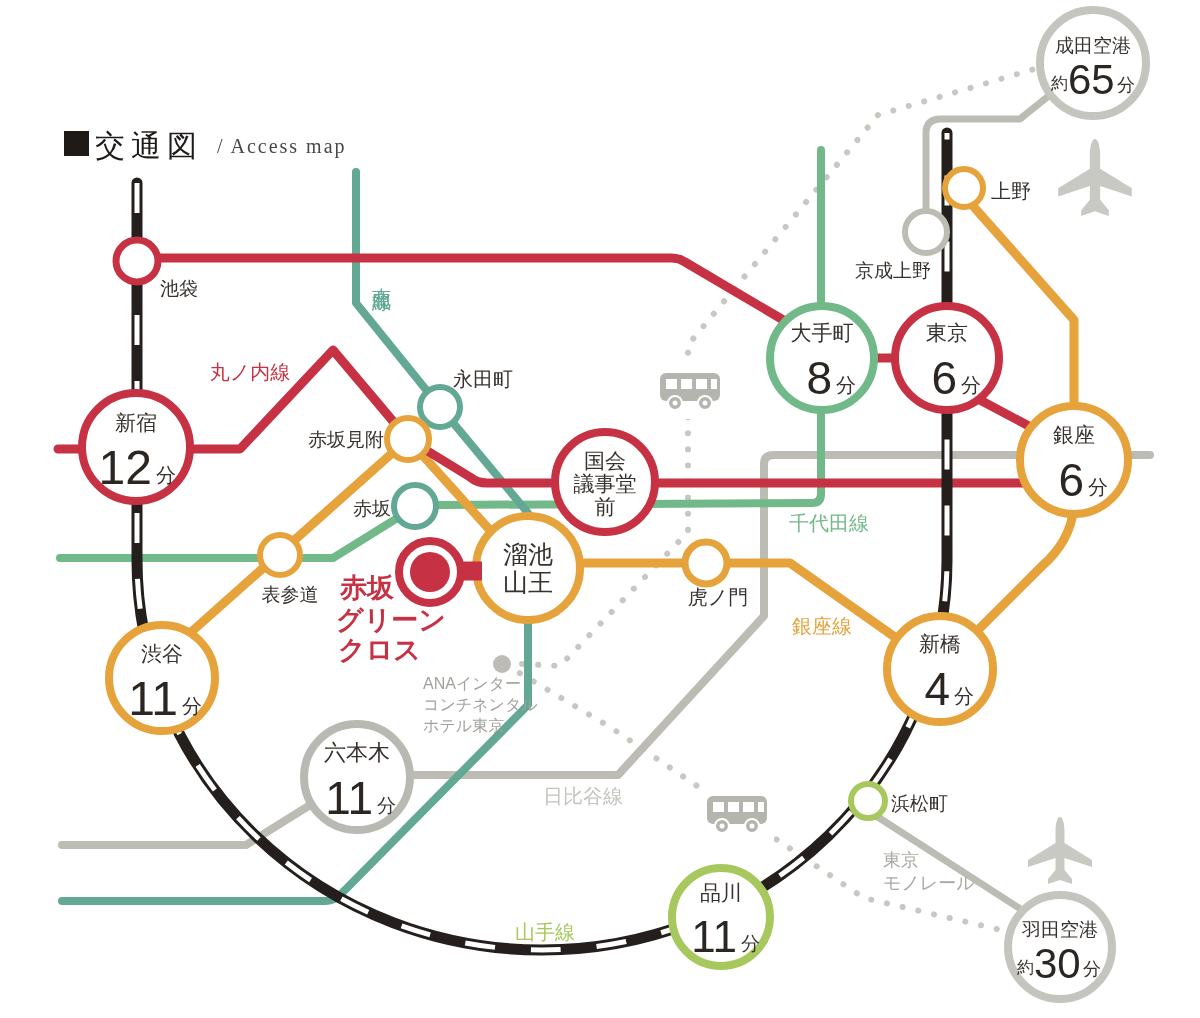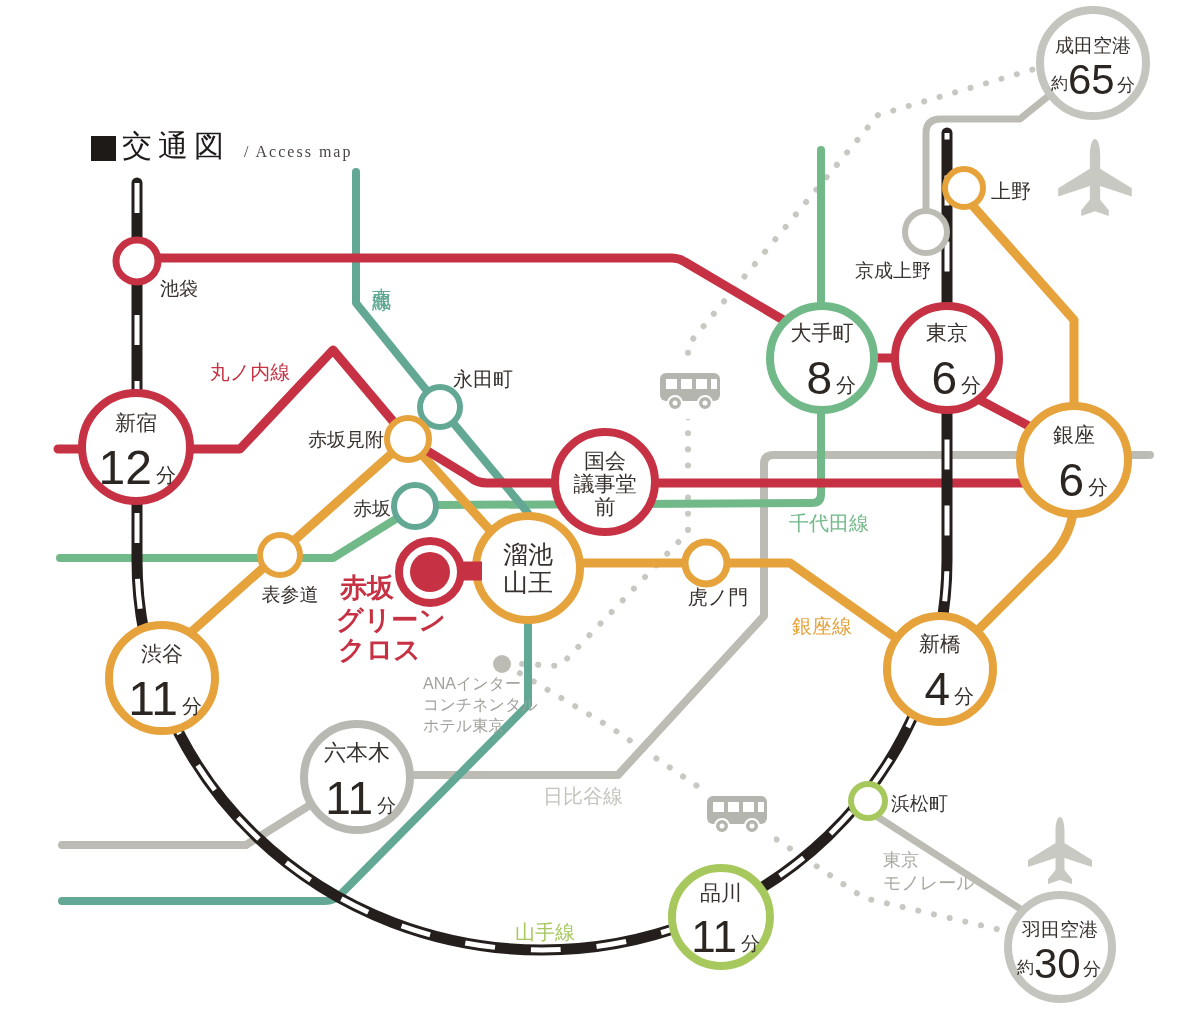--- a/index.html
+++ b/index.html
@@ -1,22 +1,22 @@
 <!DOCTYPE html>
 <html><head>
 <meta charset="utf-8">
 <style>
   html,body{margin:0;padding:0;background:#fff;}
   .stage{position:relative;width:1200px;height:1018px;background:#ffffff;overflow:hidden;
          font-family:"Liberation Sans","DejaVu Sans",sans-serif;}
-  .titlebar{position:absolute;left:64px;top:131px;display:flex;align-items:flex-end;gap:6px;
-            font-family:"Liberation Serif","DejaVu Serif",serif;color:#1d1a18;margin-left:27px;}
+  .titlebar{position:absolute;left:64px;top:131px;display:flex;align-items:flex-start;gap:6px;
+            font-family:"Liberation Serif","DejaVu Serif",serif;color:#1d1a18;}
   .titlebar .sq{width:25px;height:25px;background:#1d1a18;display:inline-block;}
   .titlebar .jp{font-size:30px;letter-spacing:6px;line-height:1;}
-  .titlebar .en{font-size:16px;color:#4a4644;letter-spacing:2px;margin-left:8px;margin-top:4px;}
+  .titlebar .en{font-size:20px;color:#4a4644;letter-spacing:2px;margin-left:8px;margin-top:4px;}
   svg text{font-family:"Liberation Sans","DejaVu Sans",sans-serif;}
   .st-name{fill:#38322e;}
   .st-num{fill:#2b2622;}
   .lbl{fill:#38322e;}
   .vert{writing-mode:vertical-rl;text-orientation:upright;}
 </style>
 </head>
 <body>
 
 <div class="stage">

